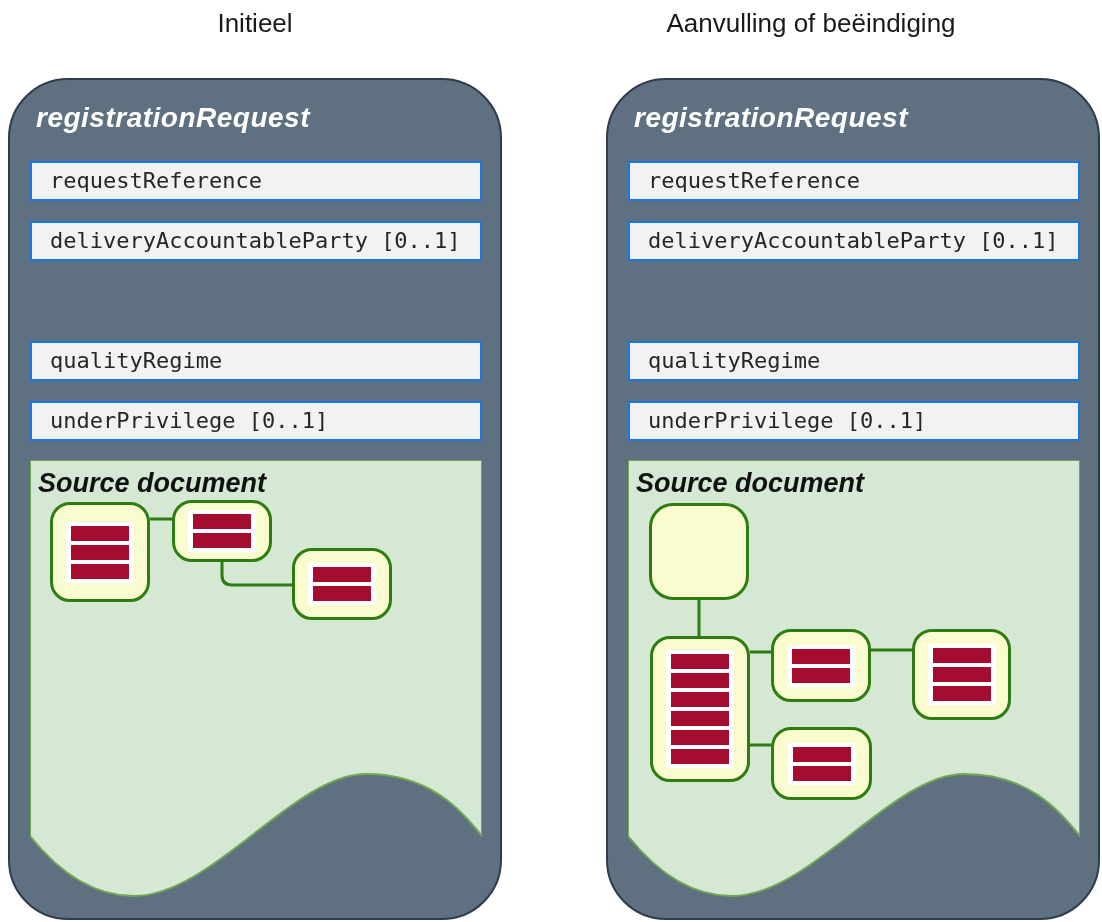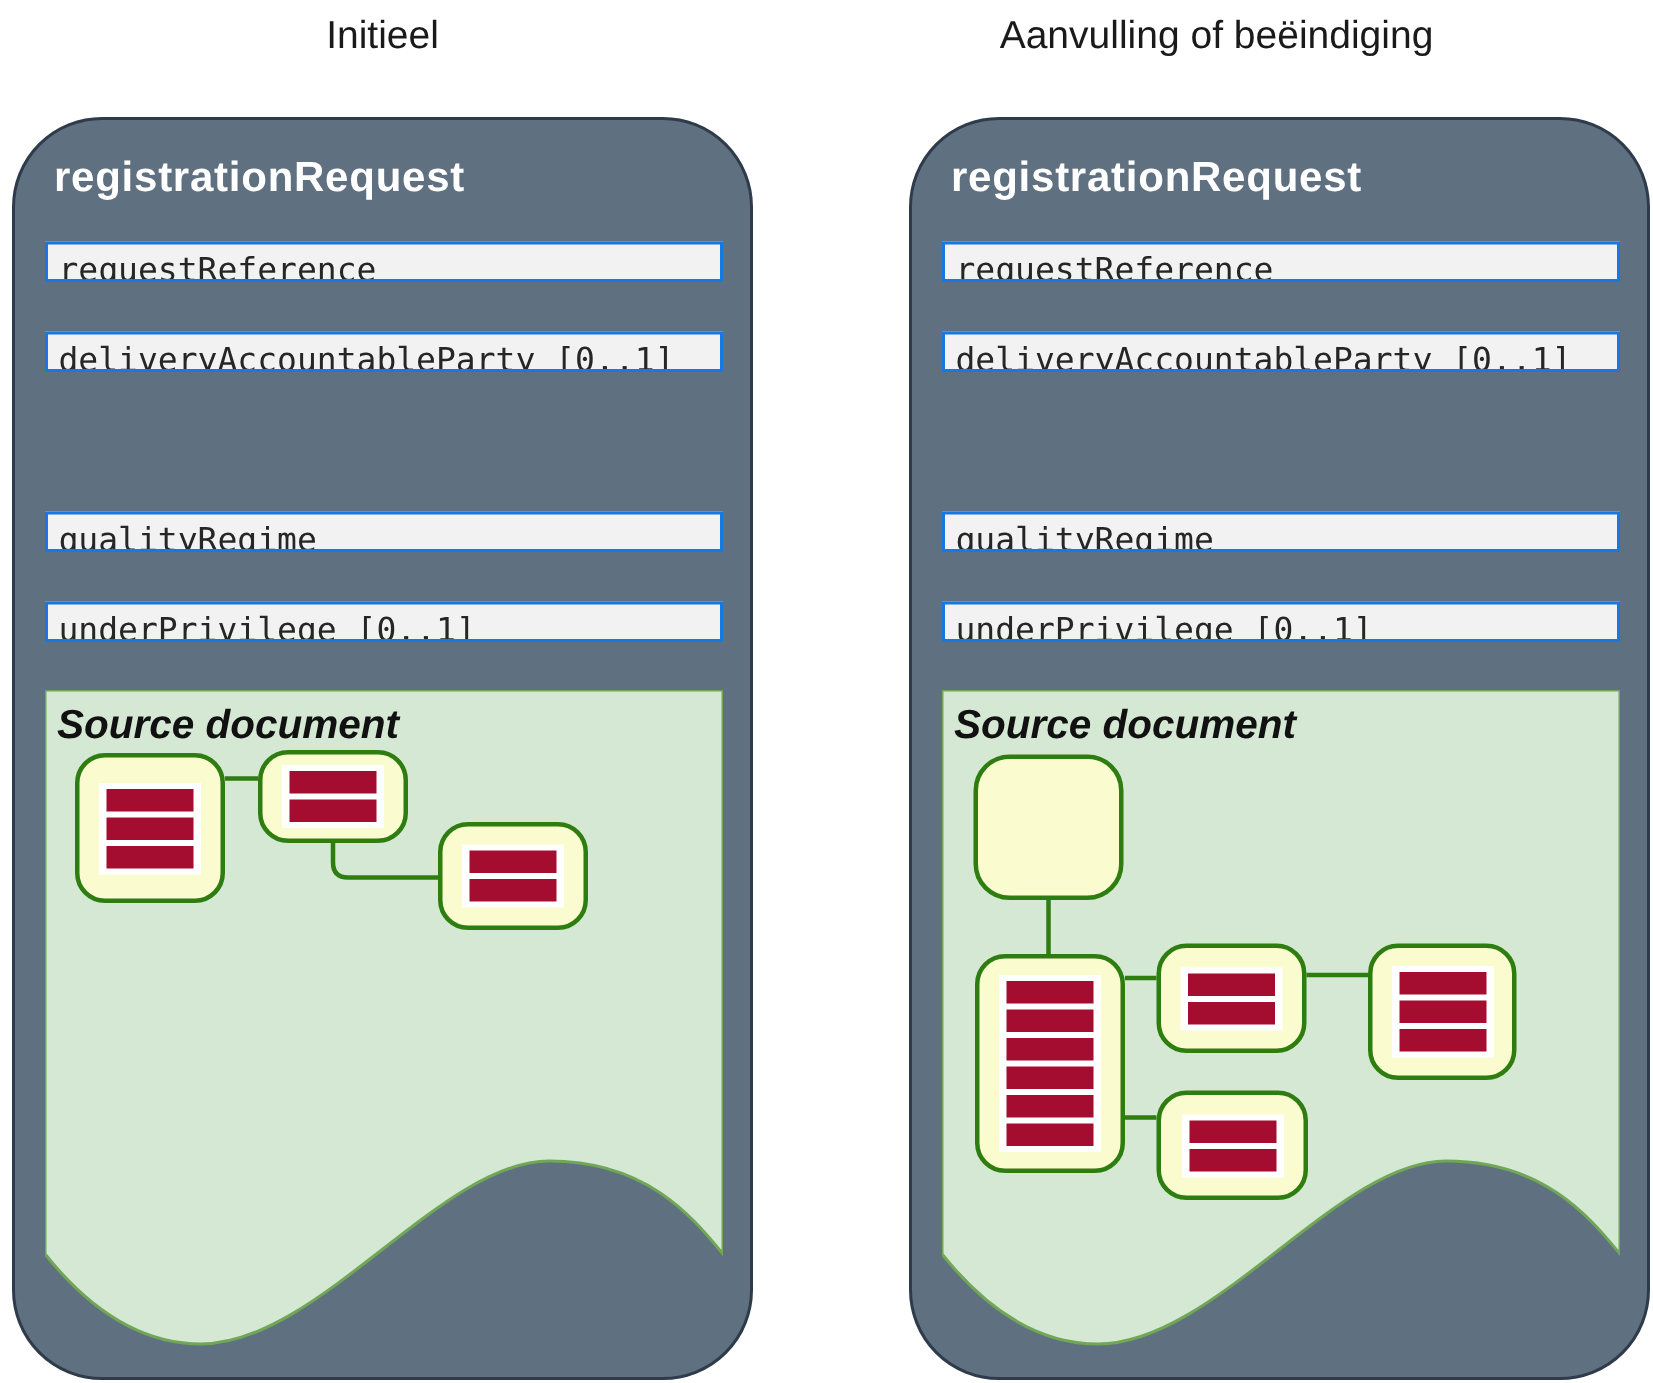--- a/index.html
+++ b/index.html
@@ -18,29 +18,29 @@
     position:absolute;top:6px;height:36px;line-height:34px;text-align:center;
     font-size:26px;color:#1a1a1a;
   }
   .panel{
     position:absolute;top:78px;width:494px;height:842px;box-sizing:border-box;
     background:var(--panel-fill);border:2px solid var(--panel-border);
     border-radius:60px;
   }
   .panel-title{
     position:absolute;left:26px;top:22px;margin:0;
-    font-size:28px;font-weight:bold;color:#ffffff;
+    font-size:28px;font-weight:bold;font-style:italic;color:#ffffff;
     letter-spacing:0.5px;
   }
   .field{
-    position:absolute;left:20px;width:452px;height:27px;box-sizing:border-box;
+    position:absolute;left:20px;width:452px;height:40px;box-sizing:border-box;
     background:var(--field-fill);border:2px solid var(--field-border);
     font-family:"DejaVu Sans Mono","Liberation Mono",monospace;
     font-size:22px;color:var(--field-text);line-height:35px;
-    padding-left:7px;white-space:nowrap;overflow:hidden;
+    padding-left:18px;white-space:nowrap;overflow:hidden;
   }
   .srcdoc{
     position:absolute;left:20px;top:380px;width:399px;height:462px;
   }
   .srcdoc svg{position:absolute;left:0;top:0;}
   .srcdoc-title{
     position:absolute;left:8px;top:8px;margin:0;
     font-size:27px;font-weight:bold;font-style:italic;color:#111111;
   }
   .node{

